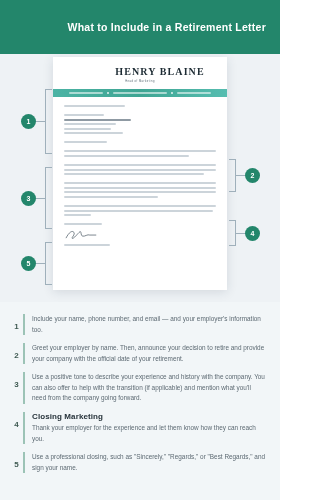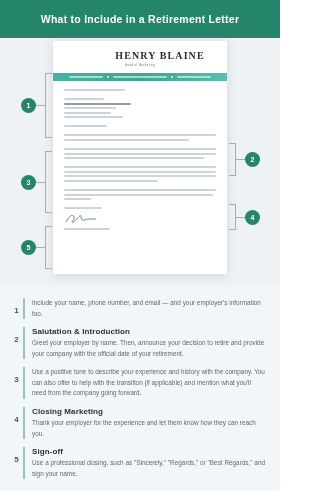--- a/index.html
+++ b/index.html
@@ -5,25 +5,25 @@
   * { margin:0; padding:0; box-sizing:border-box; }
   html, body {
     width:280px; height:500px;
     font-family:"Liberation Sans", sans-serif;
     background:#ffffff;
     overflow:hidden;
   }
 
   
   .header {
-    height:38px;
+    height:54px;
     background:#23866b;
     display:flex;
     align-items:center;
-    justify-content:center;
+    justify-content:flex-end;
     padding:0 14px;
   }
   .header h1 {
     color:#ffffff;
     font-size:10.5px;
     font-weight:bold;
     letter-spacing:0.25px;
     text-align:center;
     line-height:1.2;
   }
@@ -276,21 +276,20 @@
     <div class="step-rule"></div>
     <div class="step-text">
       <div class="step-desc">Include your name, phone number, and email — and your employer's information too.</div>
     </div>
   </div>
 
   <div class="step">
     <div class="step-num">2</div>
     <div class="step-rule"></div>
     <div class="step-text">
-      <div class="step-title">Salutation &amp; Introduction</div>
       <div class="step-desc">Greet your employer by name. Then, announce your decision to retire and provide your company with the official date of your retirement.</div>
     </div>
   </div>
 
   <div class="step">
     <div class="step-num">3</div>
     <div class="step-rule"></div>
     <div class="step-text">
       <div class="step-desc">Use a positive tone to describe your experience and history with the company. You can also offer to help with the transition (if applicable) and mention what you'll need from the company going forward.</div>
     </div>
@@ -302,18 +301,17 @@
     <div class="step-text">
       <div class="step-title">Closing Marketing</div>
       <div class="step-desc">Thank your employer for the experience and let them know how they can reach you.</div>
     </div>
   </div>
 
   <div class="step">
     <div class="step-num">5</div>
     <div class="step-rule"></div>
     <div class="step-text">
-      <div class="step-title">Sign-off</div>
       <div class="step-desc">Use a professional closing, such as "Sincerely," "Regards," or "Best Regards," and sign your name.</div>
     </div>
   </div>
 
 </div>
 
 </body></html>

